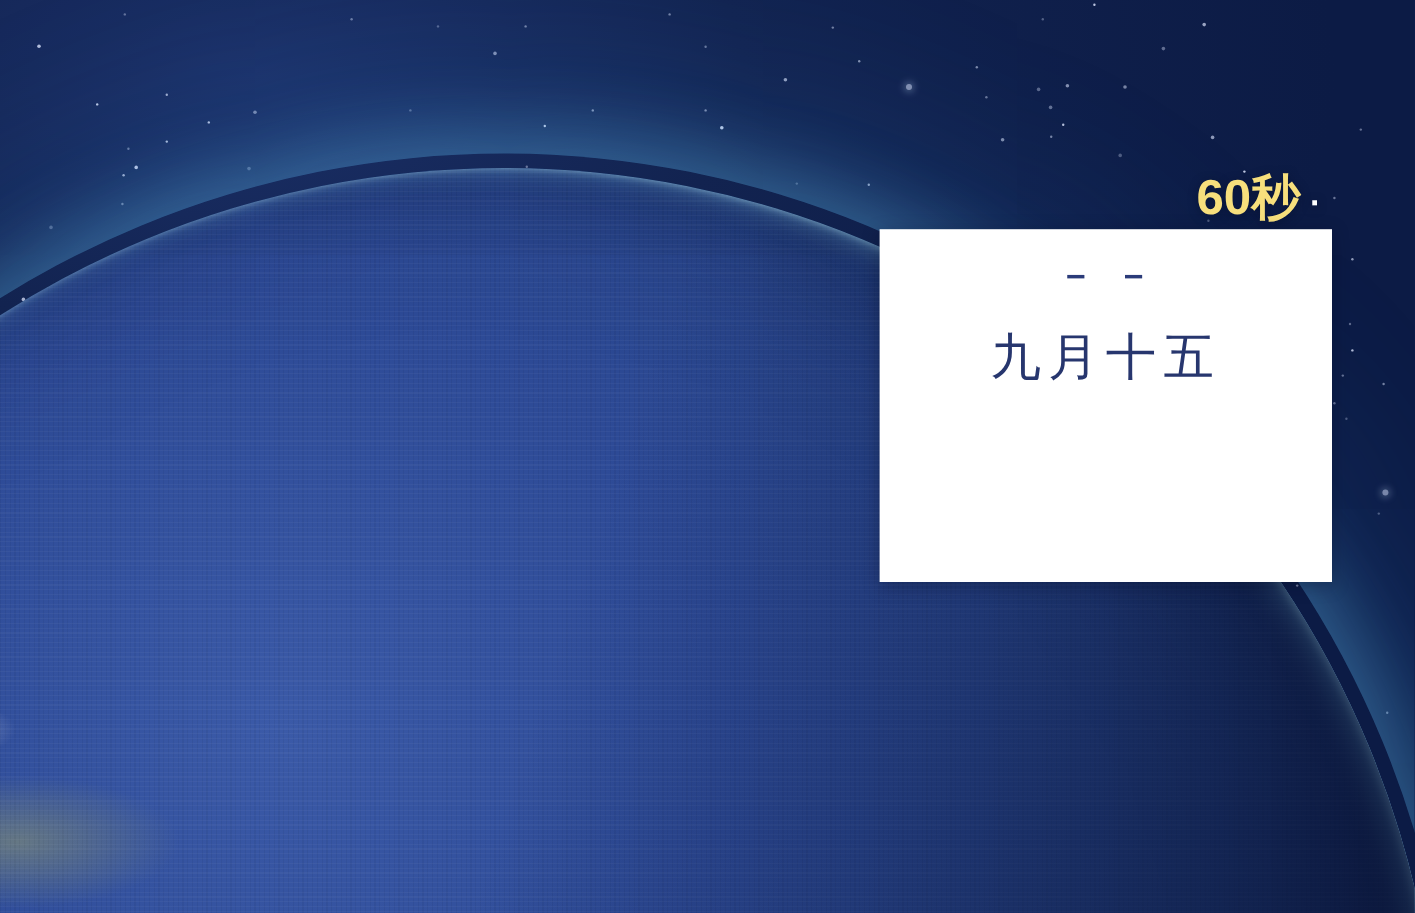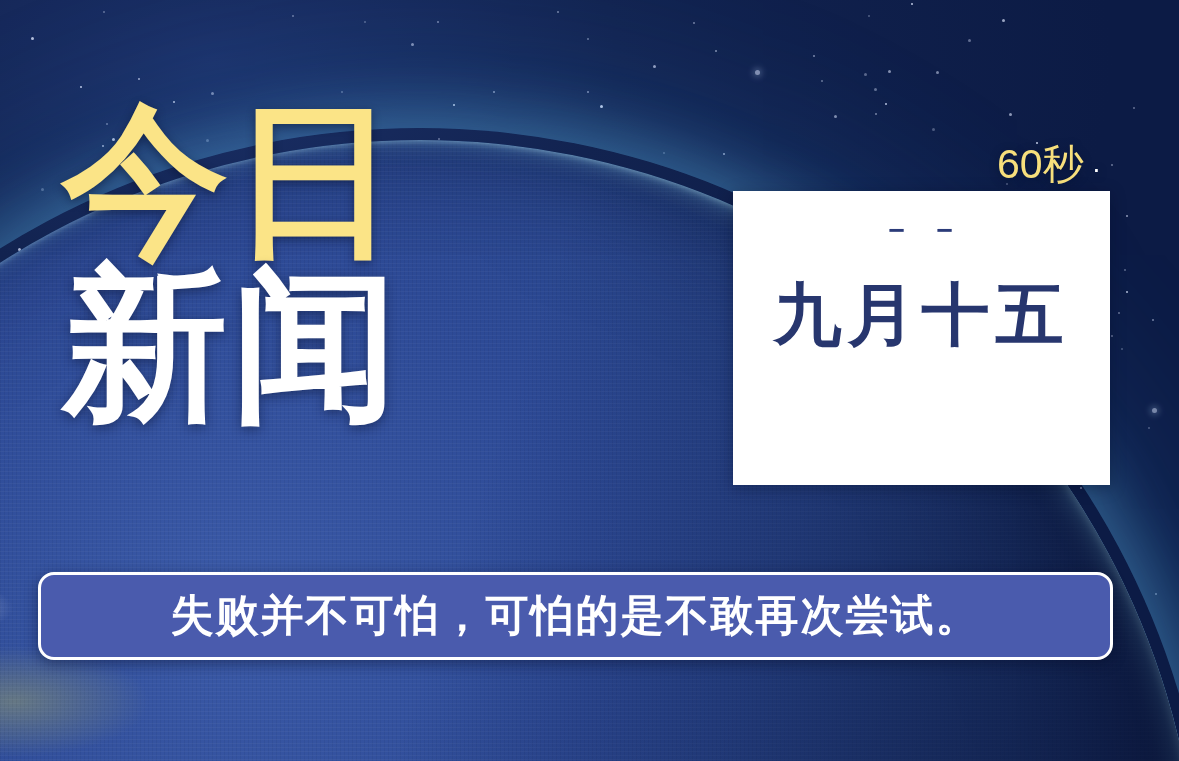--- a/index.html
+++ b/index.html
@@ -115,21 +115,21 @@
     background:#ffffff;color:#213269;
     font-size:25px;font-weight:bold;letter-spacing:.5px;
     padding:5px 17px 7px;border-radius:16px;
     box-shadow:0 2px 8px rgba(4,12,38,.35);
   }
 
   
   .tagline{
     position:absolute;right:70px;top:137px;z-index:7;
     display:flex;align-items:baseline;gap:2px;
-    font-weight:normal;white-space:nowrap;
+    font-weight:bold;white-space:nowrap;
     text-shadow:0 2px 8px rgba(6,14,40,.5);
   }
   .tag-60{font-size:41px;color:#f7df7c;letter-spacing:0px;}
   .tag-dot{font-size:28px;color:#ffffff;margin:0 8px 0 6px;}
   .tag-rest{font-size:31px;color:#ffffff;letter-spacing:1px;}
 
   
   .card{
     position:absolute;left:733px;top:191px;width:377px;height:294px;z-index:7;
     background:#ffffff;
@@ -141,21 +141,21 @@
     font-size:34px;font-weight:bold;color:#2b3b79;letter-spacing:2px;
     display:flex;align-items:center;gap:16px;
   }
   .card-issue .dash{font-size:30px;font-weight:bold;color:#2b3b79;}
   .card-week{
     margin-top:20px;
     font-size:60px;font-weight:bold;color:#27366e;letter-spacing:6px;
   }
   .card-lunar{
     margin-top:20px;
-    font-size:68px;font-weight:bold;color:#27366e;letter-spacing:6px;
+    font-size:42px;font-weight:normal;color:#27366e;letter-spacing:6px;
   }
 
   
   .quote{
     position:absolute;left:38px;top:572px;width:1075px;height:88px;z-index:8;
     box-sizing:border-box;
     background:#4a5bad;
     border:3px solid #ffffff;
     border-radius:16px;
     display:flex;align-items:center;justify-content:center;
@@ -321,36 +321,29 @@
 
   <div class="earth-wrap">
     <div class="earth"></div>
     <div class="terrain"></div>
     <div class="sea-tex"></div>
     <div class="limb"></div>
     <div class="shade"></div>
   </div>
   <div class="glow"></div>
 
-  <div class="headline">
-    <div class="hl-1">今日</div>
-    <div class="hl-2">新闻</div>
-  </div>
 
 
   <div class="tagline">
     <span class="tag-60">60秒</span>
     <span class="tag-dot">·</span>
   </div>
 
   <div class="card">
     <div class="card-issue">
       <span class="dash">－</span>
       <span class="dash">－</span>
     </div>
     <div class="card-lunar">九月十五</div>
   </div>
 
-  <div class="quote">
-    <span class="quote-text">失败并不可怕，可怕的是不敢再次尝试。</span>
-  </div>
 
 </div>
 
 </body></html>

